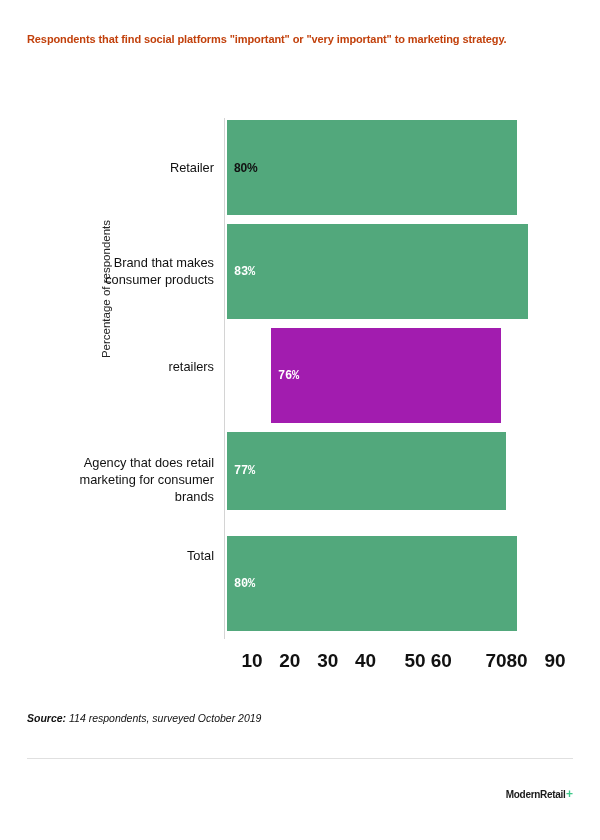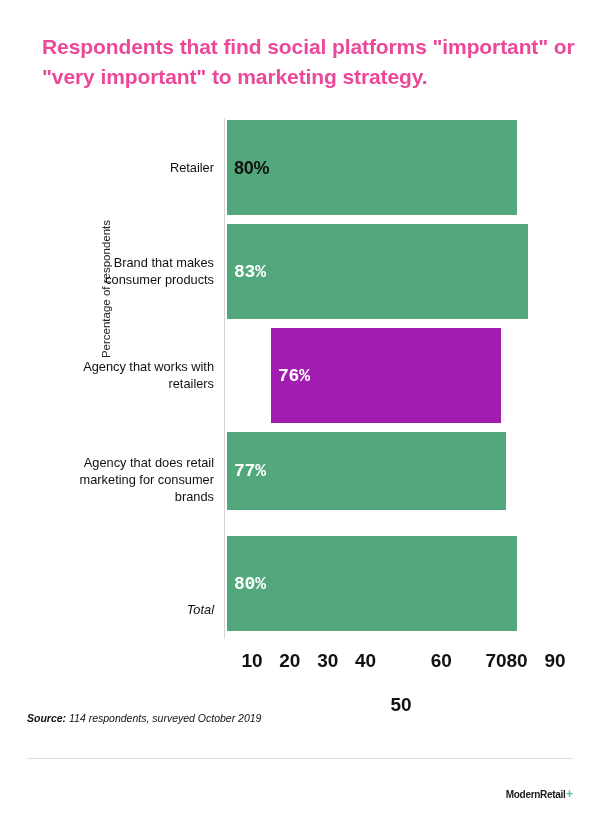--- a/index.html
+++ b/index.html
@@ -12,28 +12,28 @@
     height: 840px;
     position: relative;
     font-family: "Liberation Sans", sans-serif;
     color: #1a1a1a;
     overflow: hidden;
   }
 
   
   #chart-title {
     position: absolute;
-    left: 42px;
+    left: 27px;
     top: 32px;
     width: 540px;
-    font-size: 21px;
+    font-size: 11px;
     font-weight: bold;
     line-height: 1.45;
     letter-spacing: -0.1px;
-    color: #ec4899;
+    color: #c2410c;
   }
   #y-axis-line {
     position: absolute;
     left: 224px;
     top: 118px;
     width: 1px;
     height: 521px;
     background: #d4d4d4;
   }
 
@@ -64,21 +64,21 @@
 
   
   .bar {
     position: absolute;
     left: 227px;
     background: #52a87c;
     display: flex;
     align-items: center;
   }
   .bar-value {
-    font-size: 18px;
+    font-size: 12px;
     font-weight: bold;
     margin-left: 7px;
     letter-spacing: -0.2px;
     line-height: 1;
   }
   .value-dark  { color: #111111; }
   .value-light { color: #ffffff; font-family: Liberation Mono, monospace; }
 
   
   .x-tick {
@@ -156,42 +156,41 @@
       <span class="bar-value value-light">83%</span>
     </div>
     <div class="cat-label" style="top: 254.2px;">
       <div>Brand that makes</div>
       <div>consumer products</div>
     </div>
     <div class="bar" style="top: 328px; height: 95px; width: 230px; background: #a21caf; margin-left: 44px;">
       <span class="bar-value value-light">76%</span>
     </div>
     <div class="cat-label" style="top: 358.2px;">
-      <div>Agency that works with</div>
       <div>retailers</div>
     </div>
     <div class="bar" style="top: 432px; height: 78px; width: 278.762px; background: rgb(82, 168, 124);">
       <span class="bar-value value-light">77%</span>
     </div>
     <div class="cat-label" style="top: 453.55px;">
       <div>Agency that does retail</div>
       <div>marketing for consumer</div>
       <div>brands</div>
     </div>
     <div class="bar" style="top: 536px; height: 95px; width: 290.125px; background: rgb(82, 168, 124);">
       <span class="bar-value value-light">80%</span>
     </div>
-    <div class="cat-label" style="top: 601px; font-style: italic;">
+    <div class="cat-label" style="top: 547px;">
       <div>Total</div>
     </div>
     <div class="x-tick" style="left: 252px;">10</div>
     <div class="x-tick" style="left: 289.875px;">20</div>
     <div class="x-tick" style="left: 327.75px;">30</div>
     <div class="x-tick" style="left: 365.625px;">40</div>
-    <div class="x-tick" style="left: 401px; margin-top: 44px;">50</div>
+    <div class="x-tick" style="left: 415px;">50</div>
     <div class="x-tick" style="left: 441.375px;">60</div>
     <div class="x-tick" style="left: 496px;">70</div>
     <div class="x-tick" style="left: 517.125px;">80</div>
     <div class="x-tick" style="left: 555px;">90</div>
   </div>
 
 <div id="source-note"><span class="src-lead">Source:</span><span> 114 respondents, surveyed October 2019</span></div>
 
 <div id="footer-divider"></div>
 

